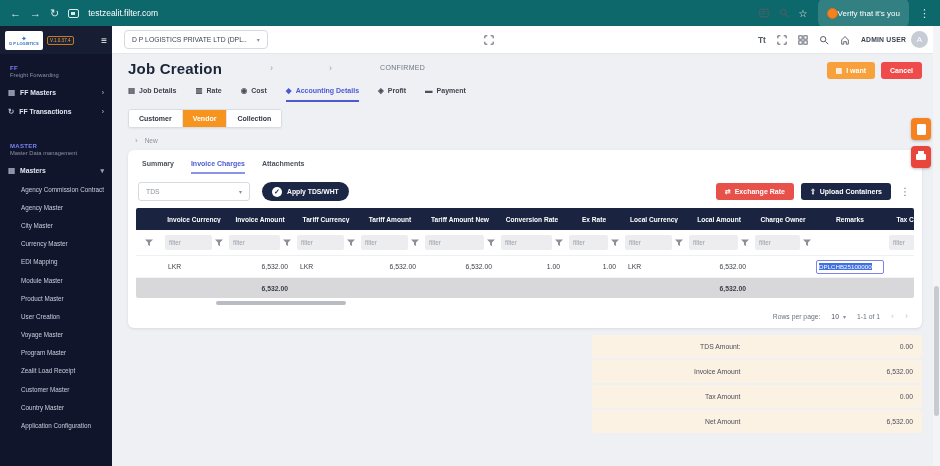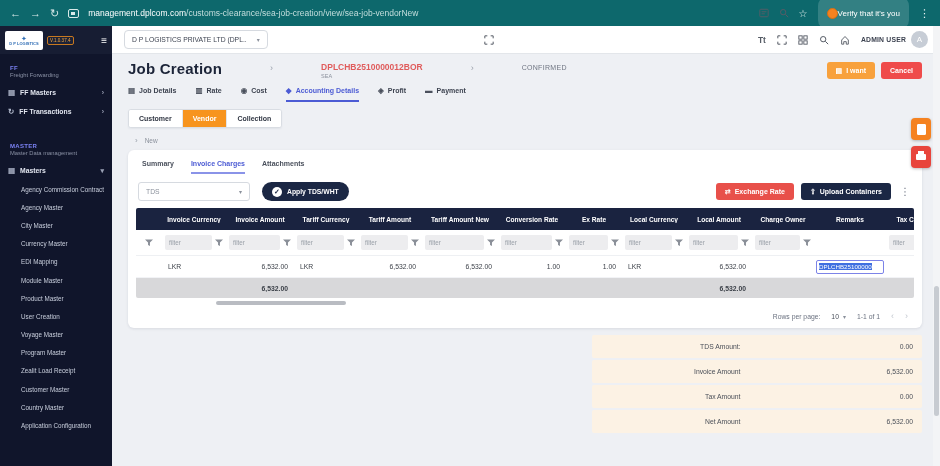--- a/index.html
+++ b/index.html
@@ -144,22 +144,21 @@
 <body>
 
 <div class="screen">
 
   <div class="browser">
     <span class="nav-btn">←</span>
     <span class="nav-btn">→</span>
     <span class="nav-btn">↻</span>
     <span class="site-ic"></span>
     <div class="url">
-      <span class="domain">management.dplcom.com</span>
-        <span class="path">/customs-clearance/sea-job-creation/view/sea-job-vendorNew</span>
+      <span class="domain">testzealit.filter.com</span>
     </div>
     <div class="b-right">
       <span class="hic" style="color:#e7f2f1">
         <svg class="svgic" viewBox="0 0 12 12">
             <rect x="1" y="1.5" width="10" height="9" rx="1" fill="none" stroke="currentColor" stroke-width="1.1"></rect>
             <path d="M3 4.5h6M3 7h4" stroke="currentColor" stroke-width="1.1"></path>
           </svg>
       </span>
       <span class="hic" style="color:#e7f2f1">
         <svg class="svgic" viewBox="0 0 12 12">
@@ -270,24 +269,20 @@
           <span class="user-name">ADMIN USER</span>
           <span class="avatar">A</span>
         </div>
       </header>
 
       <div class="content">
 
         <div class="bc-row">
           <span class="title">Job Creation</span>
           <span class="bc-sep">›</span>
-          <span class="job-block">
-            <span class="job-no">DPLCHB2510000012BOR</span>
-            <span class="job-mode">SEA</span>
-          </span>
           <span class="bc-sep">›</span>
           <span class="status">CONFIRMED</span>
           <div class="actions">
             <button class="btn iwant">
               <span class="bic">▤</span>
               <span>I want</span>
             </button>
             <button class="btn cancel">Cancel</button>
           </div>
         </div>

